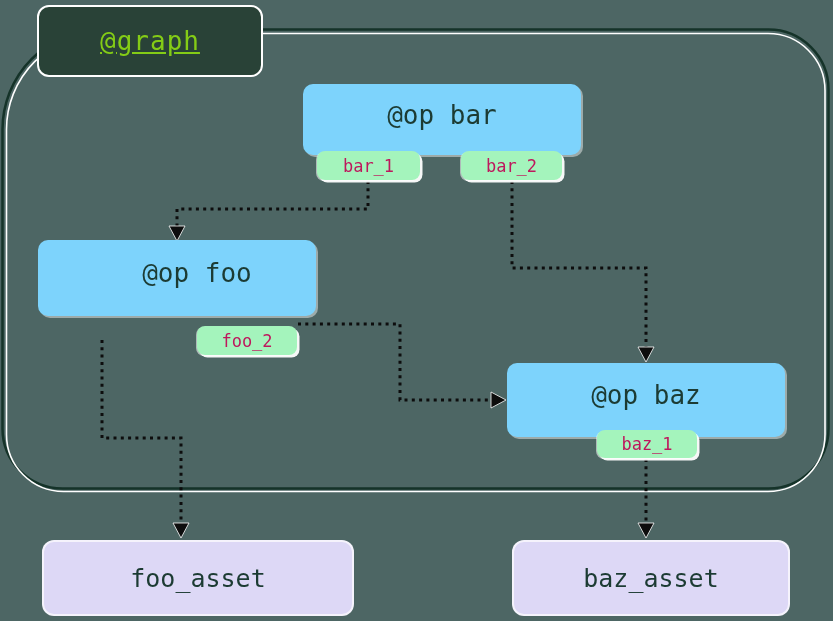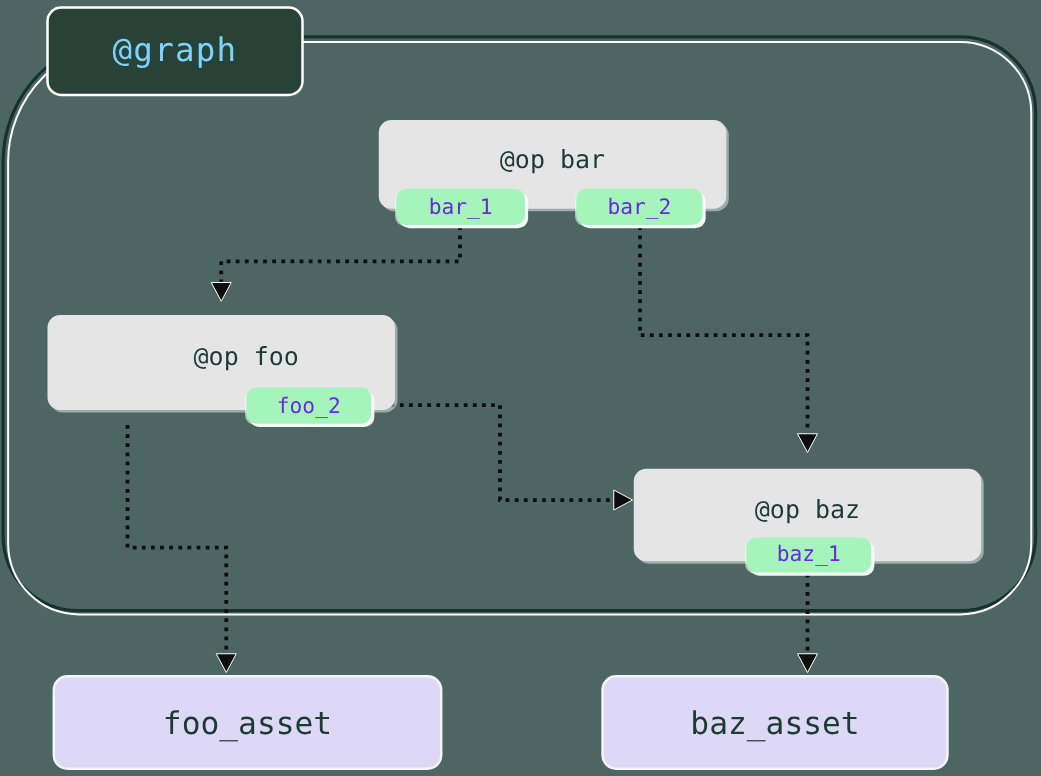--- a/index.html
+++ b/index.html
@@ -28,63 +28,63 @@
     fill: #0d0d0d;
     stroke: #ffffff;
     stroke-width: 0.8;
   }
   .boundary-dark { fill: none; stroke: #153329; stroke-width: 2.5; }
   .boundary-light { fill: none; stroke: #ffffff; stroke-width: 1.6; }
 
   .node { position: absolute; display: flex; align-items: center; justify-content: center; box-sizing: border-box; }
 
   .graph-label {
-    left: 37px; top: 5px; width: 206px; height: 72px;
+    left: 37px; top: 5px; width: 226px; height: 72px;
     background: #294237;
     border: 2px solid #ffffff;
     border-radius: 12px;
-    color: #7dd3fc;
+    color: #84cc16;
     font-size: 26px;
     letter-spacing: 1px;
+    text-decoration: underline;
   }
   .op-box {
-    background: #e5e5e5;
+    background: #7dd3fc;
     border-radius: 10px;
     color: #1c3b33;
-    font-size: 20px;
+    font-size: 26px;
     box-shadow: 2px 2px 0 rgba(255,255,255,0.45);
-    margin-top: 12px;
   }
   .op-box .op-title { padding-bottom: 10px; }
   #op-bar-box { left: 303px; top: 84px;  width: 278px; height: 71px; }
   #op-foo-box { left: 38px;  top: 240px; width: 278px; height: 76px; padding-left: 40px; }
   #op-baz-box { left: 507px; top: 363px; width: 278px; height: 74px; }
 
   .tag {
     background: #a4f4bc;
     border-radius: 8px;
-    color: #6d28d9;
+    color: #be185d;
     font-size: 17px;
     box-shadow: 2.5px 2.5px 0 rgba(255,255,255,0.95), -1px 1px 0 rgba(255,255,255,0.55);
   }
   #tag-bar-1 { left: 317px; top: 151px; width: 103px; height: 29px; }
   #tag-bar-2 { left: 461px; top: 151px; width: 101px; height: 29px; }
   #tag-foo-1 { left: 52px;  top: 310px; width: 100px; height: 29px; }
-  #tag-foo-2 { left: 197px; top: 310px; width: 100px; height: 29px; }
+  #tag-foo-2 { left: 197px; top: 326px; width: 100px; height: 29px; }
   #tag-baz-1 { left: 597px; top: 430px; width: 100px; height: 28px; }
 
   .asset-box {
     background: #ddd8f6;
     border: 2px solid rgba(255,255,255,0.7);
     border-radius: 12px;
     color: #1c3b33;
     font-size: 25px;
   }
   #foo-asset { left: 42px;  top: 540px; width: 312px; height: 76px; }
-  #baz-asset { left: 481px; top: 540px; width: 278px; height: 76px; }
+  #baz-asset { left: 512px; top: 540px; width: 278px; height: 76px; }
 </style>
 </head>
 <body>
 
 <div class="canvas">
 
   <svg class="overlay" viewBox="0 0 833 621">
 
     <g>
       <path class="boundary-dark" d="M 102.5,29.5 H 768.5 A 60 60 0 0 1 828.5,89.5 V 428.5 A 60 60 0 0 1 768.5,488.5 H 62.5 A 60 60 0 0 1 2.5,428.5 V 129.5 A 100 100 0 0 1 102.5,29.5 Z"></path>

